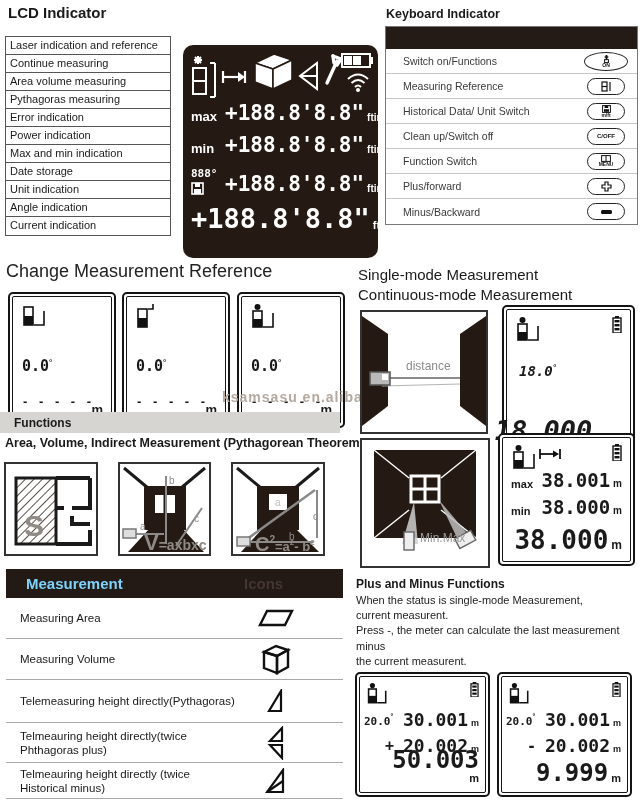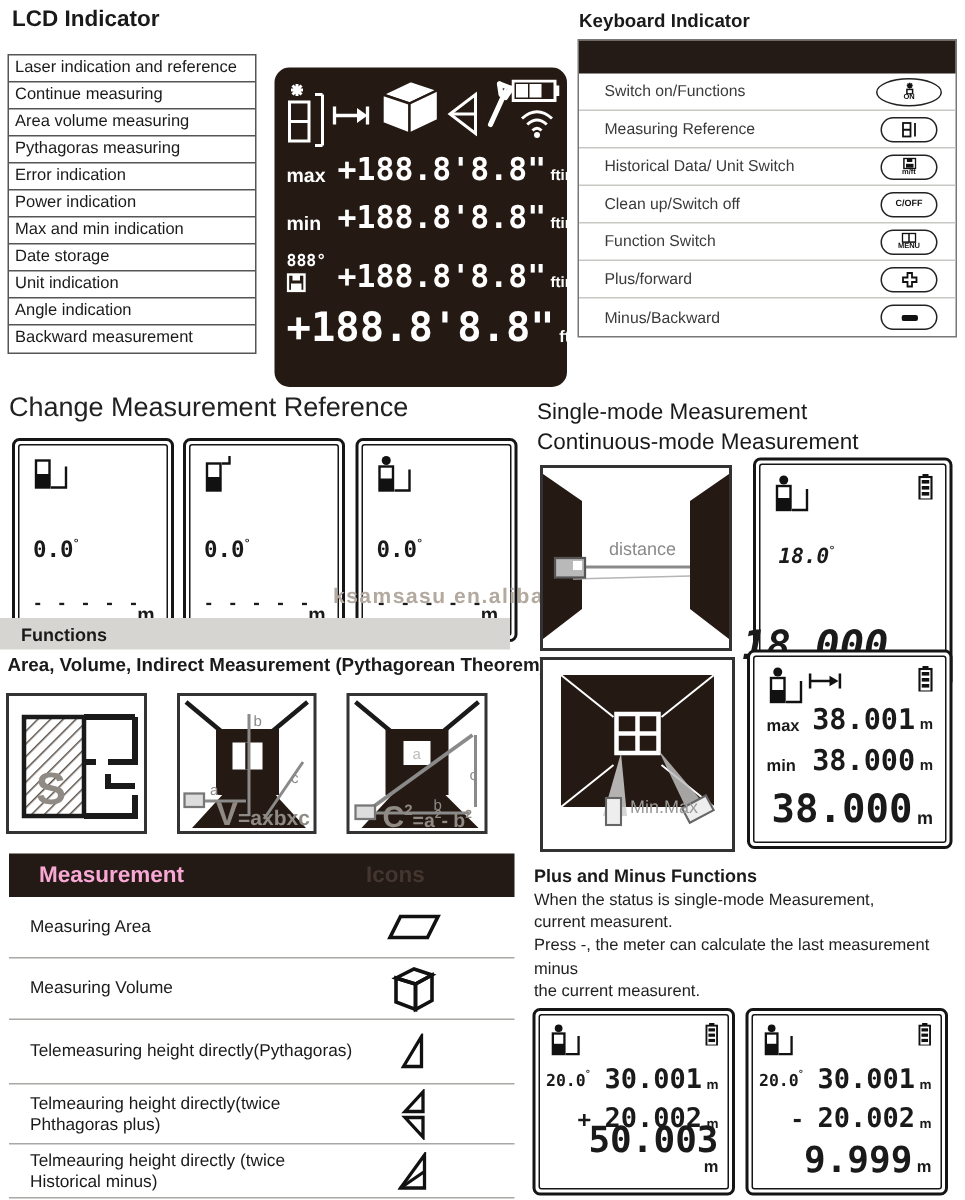--- a/index.html
+++ b/index.html
@@ -63,21 +63,21 @@
   .fn-bar { left:0; top:412px; width:340px; height:21px; background:#d7d5d2; display:flex; align-items:center; }
   .fn-bar span { margin-left:14px; font-size:12px; font-weight:bold; }
   .fn-sub { left:5px; top:436px; font-size:12.5px; font-weight:bold; }
   .diag { border:2px solid #333; background:#fff; }
   .d1 { left:4px; top:462px; width:94px; height:94px; }
   .d2 { left:118px; top:462px; width:93px; height:94px; }
   .d3 { left:231px; top:462px; width:94px; height:94px; }
 
   
   .mt-head { left:6px; top:569px; width:337px; height:29px; background:#231a16; display:flex; align-items:center; }
-  .mt-head .c1 { margin-left:20px; width:200px; color:#f9a8d4; font-weight:bold; font-size:15px; }
+  .mt-head .c1 { margin-left:20px; width:200px; color:#7dd3fc; font-weight:bold; font-size:15px; }
   .mt-head .c2 { color:#44362f; font-weight:bold; font-size:15px; margin-left:18px; }
   .mt-row { left:6px; width:337px; border-bottom:1px solid #aaa8a5; display:flex; align-items:center; }
   .mt-label { padding-left:14px; font-size:11.5px; line-height:14px; width:230px; }
   .mt-icon { width:80px; display:flex; justify-content:center; }
 
   
   .room { border:2px solid #333; background:#fff; position:absolute; }
   .room1 { left:360px; top:310px; width:128px; height:124px; }
   .room2 { left:360px; top:438px; width:130px; height:130px; }
 
@@ -103,21 +103,21 @@
   <div class="row">Laser indication and reference</div>
   <div class="row">Continue measuring</div>
   <div class="row">Area volume measuring</div>
   <div class="row">Pythagoras measuring</div>
   <div class="row">Error indication</div>
   <div class="row">Power indication</div>
   <div class="row">Max and min indication</div>
   <div class="row">Date storage</div>
   <div class="row">Unit indication</div>
   <div class="row">Angle indication</div>
-  <div class="row">Backward measurement</div>
+  <div class="row">Current indication</div>
 </div>
 
 <div class="abs lcd-main">
 
   <svg class="abs" style="left:8px;top:8px;" width="30" height="50" viewBox="0 0 30 50">
     <g stroke="#fff" stroke-width="2" fill="none">
       <path d="M7 3 v8 M3 7 h8 M4 4 l6 6 M10 4 l-6 6"></path>
       <rect x="2" y="15" width="13" height="26"></rect>
       <line x1="2" y1="28" x2="15" y2="28"></line>
       <line x1="24" y1="10" x2="24" y2="44"></line>

